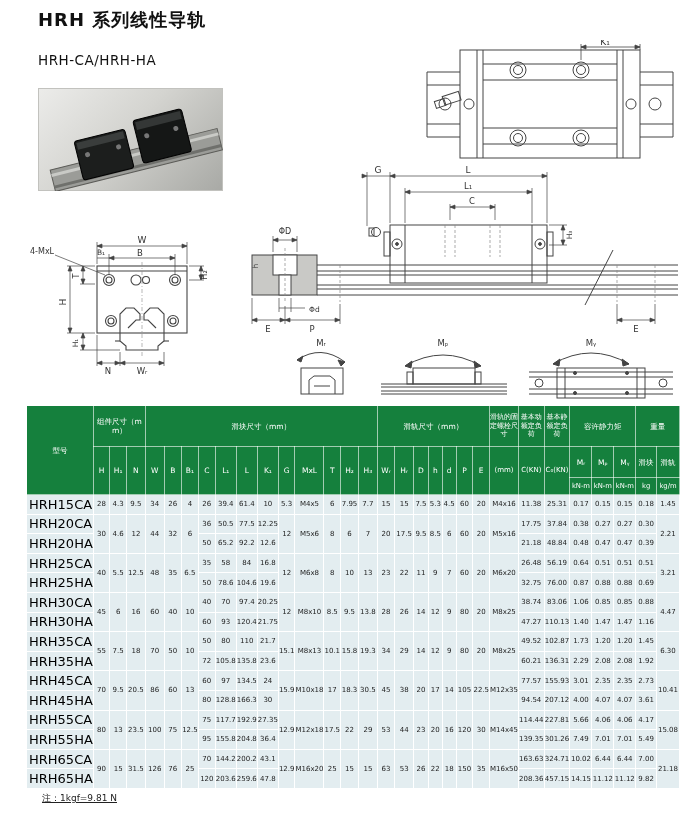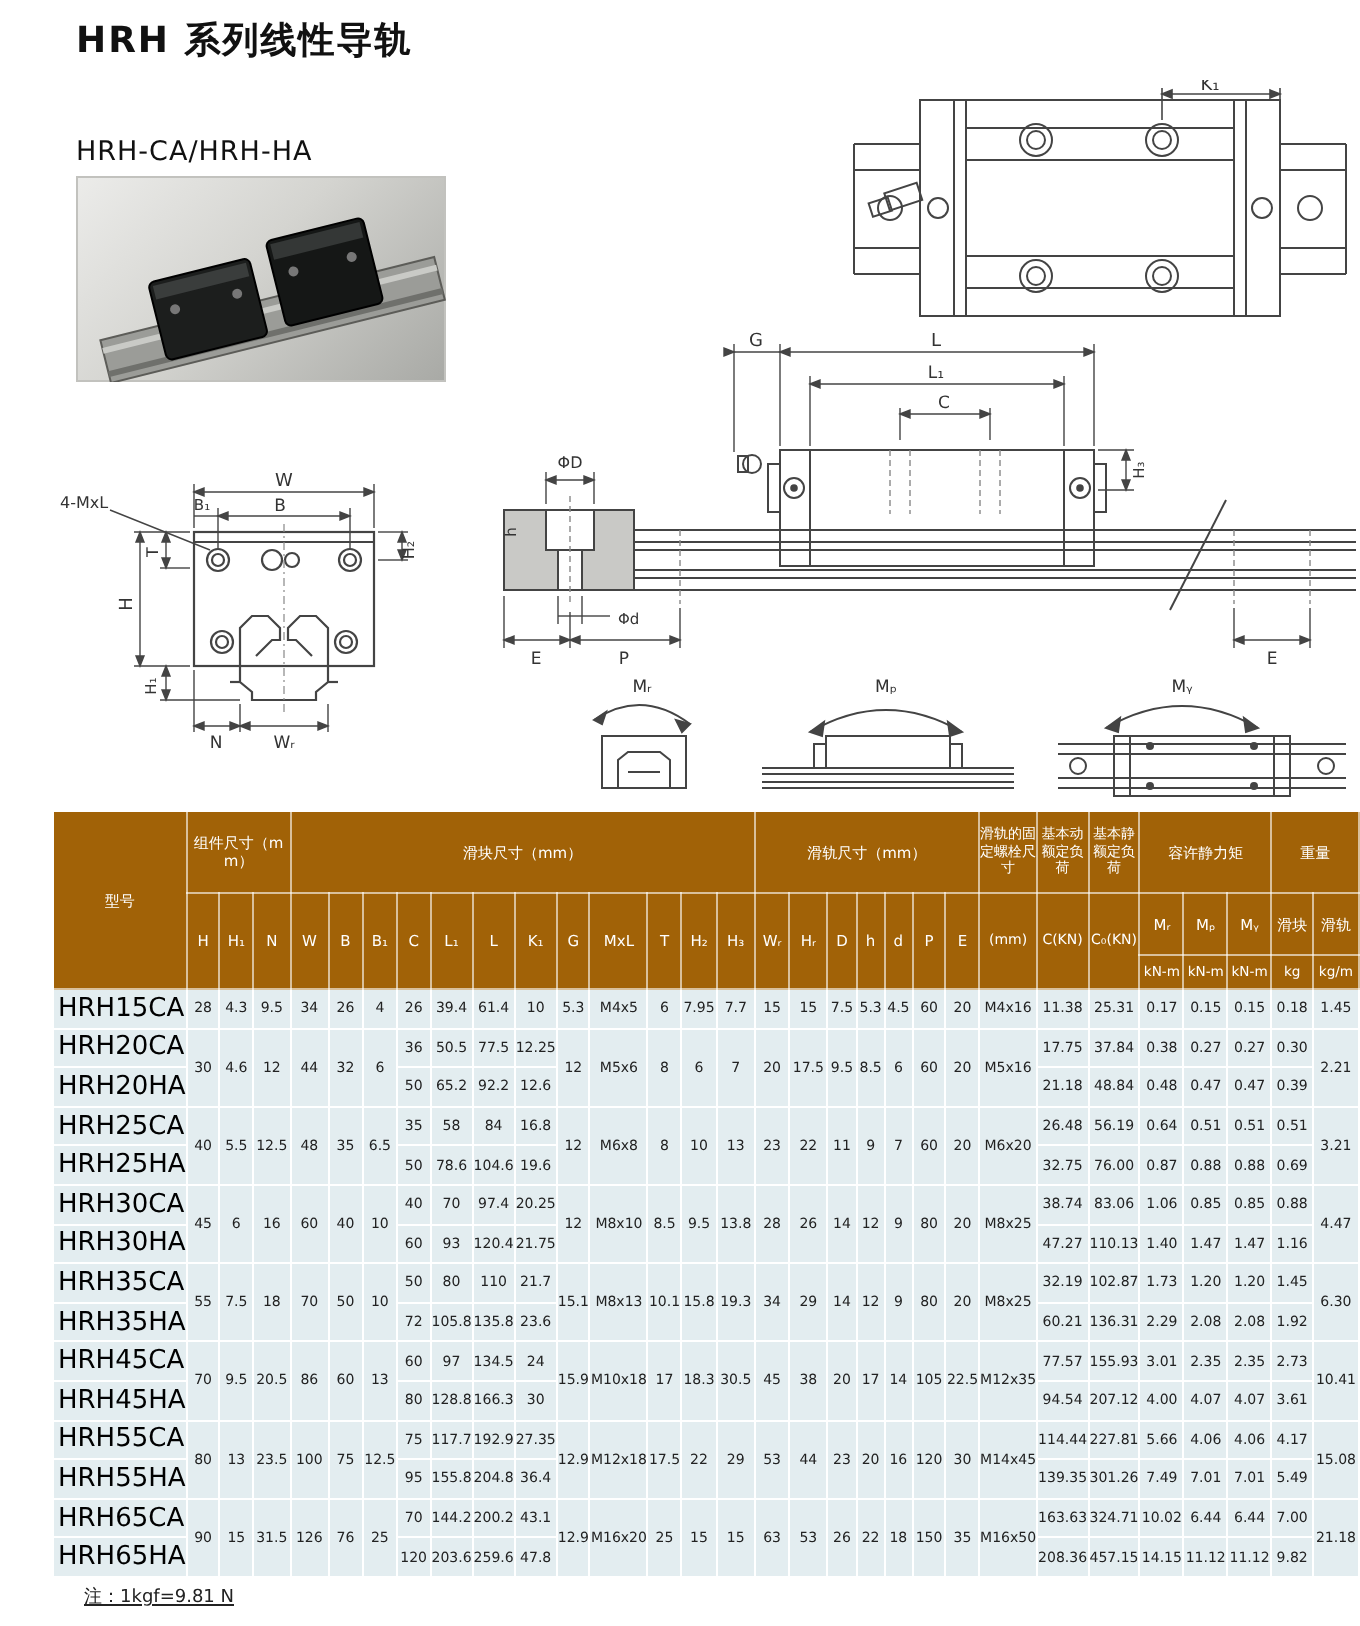--- a/index.html
+++ b/index.html
@@ -1,30 +1,30 @@
 <!DOCTYPE html>
 <html><head>
 <meta charset="utf-8">
 <style>
   html,body{margin:0;padding:0;background:#fff;}
   .page{position:relative;width:680px;height:813px;background:#fff;overflow:hidden;
         font-family:"DejaVu Sans","Liberation Sans",sans-serif;color:#111;}
   .title{position:absolute;left:38px;top:8px;font-size:18px;font-weight:bold;letter-spacing:1px;}
   .subtitle{position:absolute;left:38px;top:36px;font-size:13.5px;}
-  .series{position:absolute;left:38px;top:68px;font-size:13.5px;letter-spacing:.5px;}
+  .series{position:absolute;left:38px;top:52px;font-size:13.5px;letter-spacing:.5px;}
   .photo{position:absolute;left:38px;top:88px;width:185px;height:103px;
          background:linear-gradient(135deg,#ececea 0%,#d4d4d0 45%,#a8a9a5 100%);
          box-shadow:inset 0 0 0 1px #c2c2be;}
   .footnote{position:absolute;left:42px;top:792px;font-size:9px;color:#222;text-decoration:underline;}
   svg text{font-family:"DejaVu Sans","Liberation Sans",sans-serif;fill:#333;}
   .dwg{position:absolute;}
   
   .tablewrap{position:absolute;left:26px;top:405px;}
   table{border-collapse:collapse;table-layout:fixed;}
-  th{background:#a16207;color:#fff;font-weight:normal;font-size:7.5px;line-height:1.2;
+  th{background:#15803d;color:#fff;font-weight:normal;font-size:7.5px;line-height:1.2;
      border:1px solid rgba(255,255,255,.6);padding:0;text-align:center;word-break:break-all;}
   th.small{font-size:7px;}
   th.unit{font-size:6.8px;height:16px;margin-left:41px;}
   thead tr:nth-child(1) th{height:40px;}
   thead tr:nth-child(2) th{height:30px;}
   td{background:#e3edf0;border:1px solid #fff;font-size:7px;color:#222;text-align:center;
      height:18.6px;padding:0;white-space:nowrap;overflow:hidden;}
   td.model{text-align:left;padding-left:2px;font-size:13px;color:#000;}
 </style>
 </head>
@@ -587,21 +587,21 @@
             <td rowspan="2">15.8</td>
             <td rowspan="2">19.3</td>
             <td rowspan="2">34</td>
             <td rowspan="2">29</td>
             <td rowspan="2">14</td>
             <td rowspan="2">12</td>
             <td rowspan="2">9</td>
             <td rowspan="2">80</td>
             <td rowspan="2">20</td>
             <td rowspan="2">M8x25</td>
-            <td>32.19</td>
+            <td>49.52</td>
             <td>102.87</td>
             <td>1.73</td>
             <td>1.20</td>
             <td>1.20</td>
             <td>1.45</td>
             <td rowspan="2">6.30</td>
           </tr>
           <tr>
             <td class="model">HRH35HA</td>
             <td>72</td>

